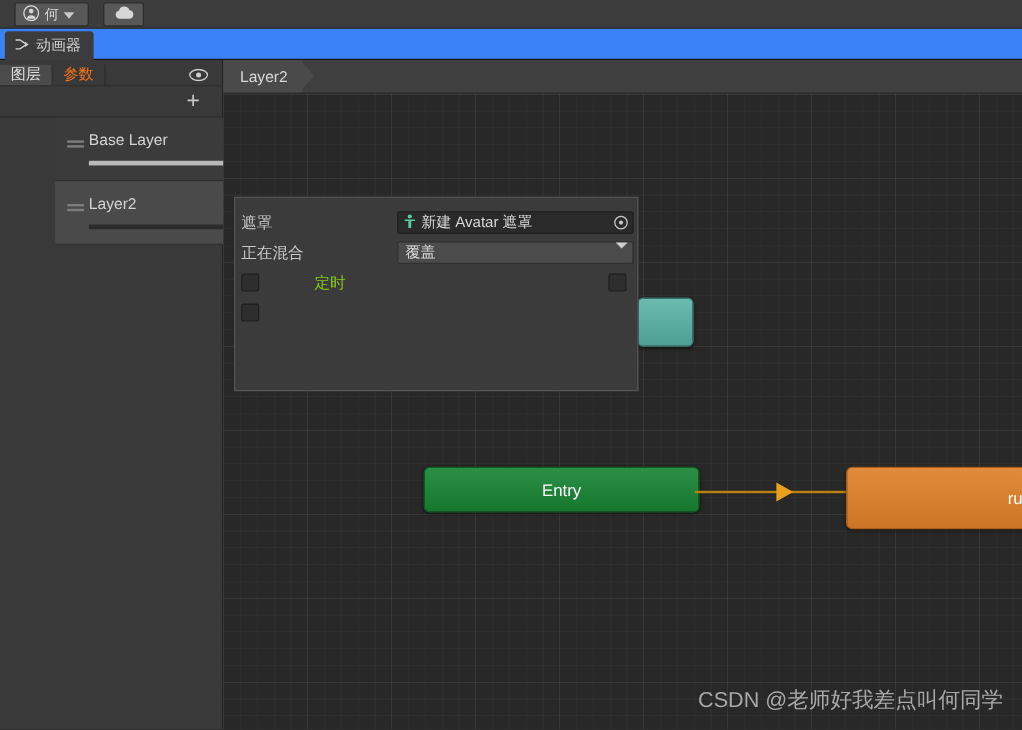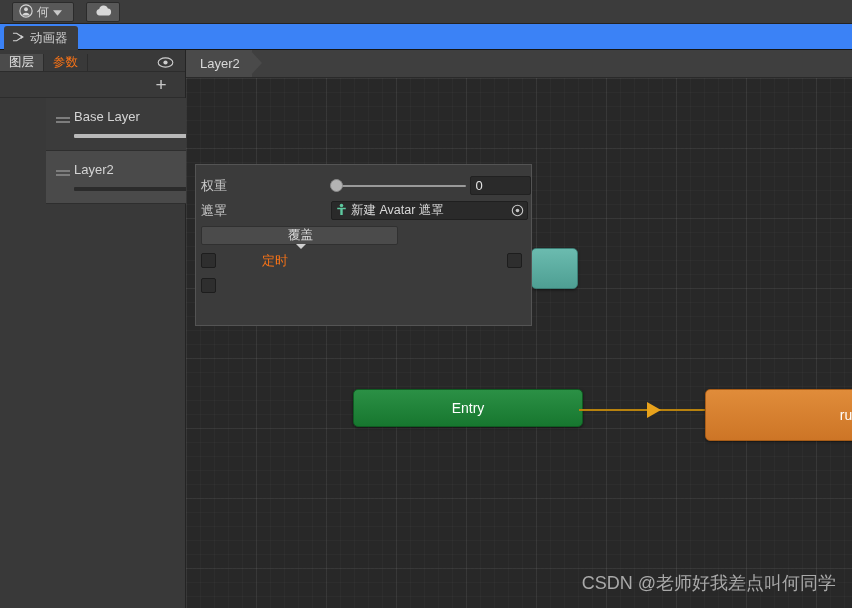--- a/index.html
+++ b/index.html
@@ -386,46 +386,45 @@
     justify-content: center;
   }
 
   .dropdown {
     width: 197px;
     height: 19px;
     background: #4b4b4b;
     border: 1px solid #303030;
     border-radius: 2px;
     display: flex;
-    align-items: center;
+    align-items: flex-start;
     justify-content: space-between;
     padding: 0 4px 0 6px;
     box-sizing: border-box;
     font-size: 12.5px;
     color: #dcdcdc;
-    flex-direction: column;
   }
   .caret-down {
     width: 0; height: 0;
     border-left: 5px solid transparent;
     border-right: 5px solid transparent;
     border-top: 5px solid #cfcfcf;
   }
   .cbox {
     width: 15px; height: 15px;
     background: #2e2e2e;
     border: 1px solid #1d1d1d;
     border-radius: 2px;
     box-sizing: border-box;
   }
   .timing-label {
     width: 130px;
     padding-left: 46px;
     font-size: 13px;
-    color: #f97316;
+    color: #84cc16;
     box-sizing: border-box;
   }
   .cbox-right {
     position: absolute;
     right: 9px;
   }
 </style>
 </head>
 <body>
 
@@ -544,28 +543,20 @@
 
     <div class="node node-run">
       <span>run</span>
     </div>
 
     <div class="watermark">CSDN @老师好我差点叫何同学</div>
   </div>
 
   <div class="inspector">
 
-    <div class="insp-row">
-      <div class="insp-label">权重</div>
-      <div class="slider-wrap">
-        <div class="slider-track"></div>
-        <div class="slider-knob"></div>
-      </div>
-      <div class="num-field">0</div>
-    </div>
 
     <div class="insp-row">
       <div class="insp-label">遮罩</div>
       <div class="object-field">
         <span>
           <svg width="13" height="13" viewBox="0 0 14 14">
             <circle cx="7" cy="2.6" r="1.9" fill="#5ec9a0"></circle>
             <path d="M2.4 5.2h9.2v1.5H8.3v6.2H5.7V6.7H2.4z" fill="#5ec9a0"></path>
           </svg>
         </span>
@@ -573,20 +564,21 @@
         <span class="picker">
           <svg width="13" height="13" viewBox="0 0 14 14">
             <circle cx="7" cy="7" r="5.6" fill="none" stroke="#c6c6c6" stroke-width="1.2"></circle>
             <circle cx="7" cy="7" r="1.9" fill="#c6c6c6"></circle>
           </svg>
         </span>
       </div>
     </div>
 
     <div class="insp-row">
+      <div class="insp-label">正在混合</div>
       <div class="dropdown">
         <span>覆盖</span>
         <span class="caret-down"></span>
       </div>
     </div>
 
     <div class="insp-row">
       <div class="cbox"></div>
       <div class="timing-label">定时</div>
       <div class="cbox cbox-right"></div>

